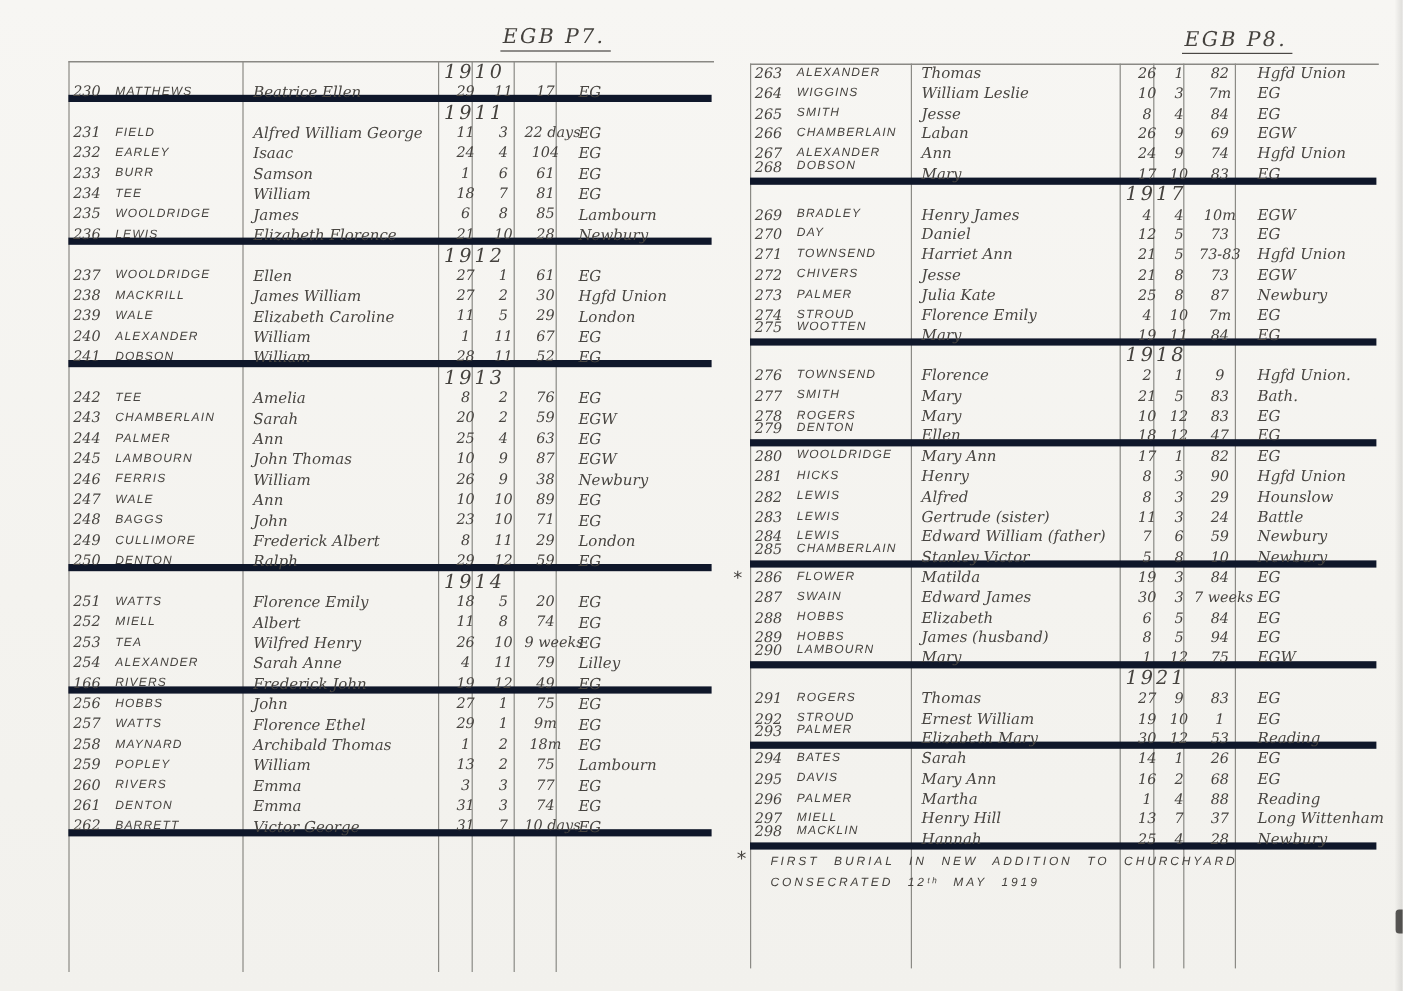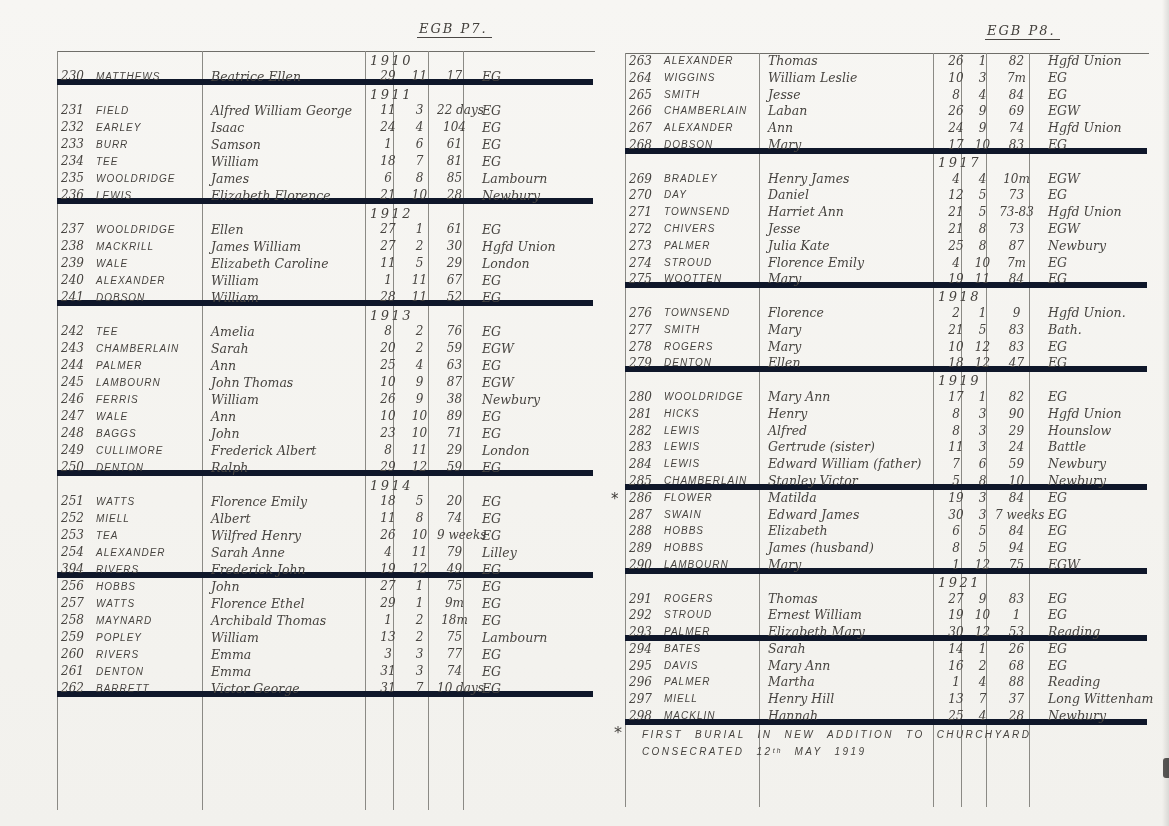--- a/index.html
+++ b/index.html
@@ -23,45 +23,45 @@
   .page{position:absolute;}
   .page-a{left:57px;top:51px;width:536px;height:759px;}
   .page-b{left:625px;top:53px;width:522px;height:754px;}
   .page::before{ 
     content:"";position:absolute;left:0;top:0;right:-2px;height:1px;background:#6f6e69;
   }
 
   .heading{
     position:absolute;top:-30px;left:360px;margin:0;
     font-family:"DejaVu Serif",serif;font-style:italic;font-weight:normal;
-    font-size:13px;letter-spacing:2px;color:#44413d;
+    font-size:17px;letter-spacing:2px;color:#44413d;
     border-bottom:1.5px solid #4a4744;padding:0 4px 1px 2px;
   }
 
   .vlines{position:absolute;inset:0;pointer-events:none;}
   .vline{position:absolute;top:0;bottom:0;width:1px;background:#8b8a85;}
   .page-a .v0{left:0}   .page-a .v1{left:145px}.page-a .v2{left:308px}
   .page-a .v3{left:336px}.page-a .v4{left:371px}.page-a .v5{left:406px}
   .page-b .v0{left:0}   .page-b .v1{left:134px}.page-b .v2{left:308px}
   .page-b .v3{left:336px}.page-b .v4{left:361px}.page-b .v5{left:404px}
 
   .rows{position:relative;}
   .row{box-sizing:border-box;height:17px;line-height:17px;white-space:nowrap;}
   .page-b .row{height:16.8px;line-height:16.8px;}
   .entry-row{display:flex;position:relative;}
   .entry-row > span{flex:0 0 auto;}
   .block-end{border-bottom:6px solid #0f172a;}
 
   .year-label{
     display:inline-block;margin-left:313px;
-    font-style:italic;font-size:13px;letter-spacing:2.5px;color:#45423e;
+    font-style:italic;font-size:16px;letter-spacing:2.5px;color:#45423e;
   }
 
   .c1{display:flex;width:145px;overflow:visible;}
-  .page-b .c1{width:134px;}
+  .page-b .c1{width:134px;align-items:flex-end;}
   .no{width:33px;padding-left:4px;font-style:italic;font-size:12px;}
   .surname{
     font-family:"Liberation Sans",sans-serif;font-style:oblique;
     font-size:10px;letter-spacing:1px;padding-left:2px;
   }
   .c2{width:163px;padding-left:9px;}
   .page-b .c2{width:174px;}
   .forename,.place{font-style:italic;font-size:12.5px;}
   .c3{width:28px;text-align:center;}
   .c4{width:35px;text-align:center;}
@@ -379,21 +379,21 @@
             <span class="surname">ALEXANDER</span>
           </span>
           <span class="c c2 forename">Sarah Anne</span>
           <span class="c c3">4</span>
           <span class="c c4">11</span>
           <span class="c c5">79</span>
           <span class="c c6 place">Lilley</span>
         </div>
         <div class="row entry-row block-end">
           <span class="c c1">
-            <span class="no">394</span>
+            <span class="no">166</span>
             <span class="surname">RIVERS</span>
           </span>
           <span class="c c2 forename">Frederick John</span>
           <span class="c c3">19</span>
           <span class="c c4">12</span>
           <span class="c c5">49</span>
           <span class="c c6 place">EG</span>
         </div>
         <div class="row entry-row">
           <span class="c c1">
@@ -668,21 +668,20 @@
           <span class="c c1">
             <span class="no">279</span>
             <span class="surname">DENTON</span>
           </span>
           <span class="c c2 forename">Ellen</span>
           <span class="c c3">18</span>
           <span class="c c4">12</span>
           <span class="c c5">47</span>
           <span class="c c6 place">EG</span>
         </div>
-        <div class="row year-row"><span class="year-label">1919</span></div>
         <div class="row entry-row">
           <span class="c c1">
             <span class="no">280</span>
             <span class="surname">WOOLDRIDGE</span>
           </span>
           <span class="c c2 forename">Mary Ann</span>
           <span class="c c3">17</span>
           <span class="c c4">1</span>
           <span class="c c5">82</span>
           <span class="c c6 place">EG</span>

